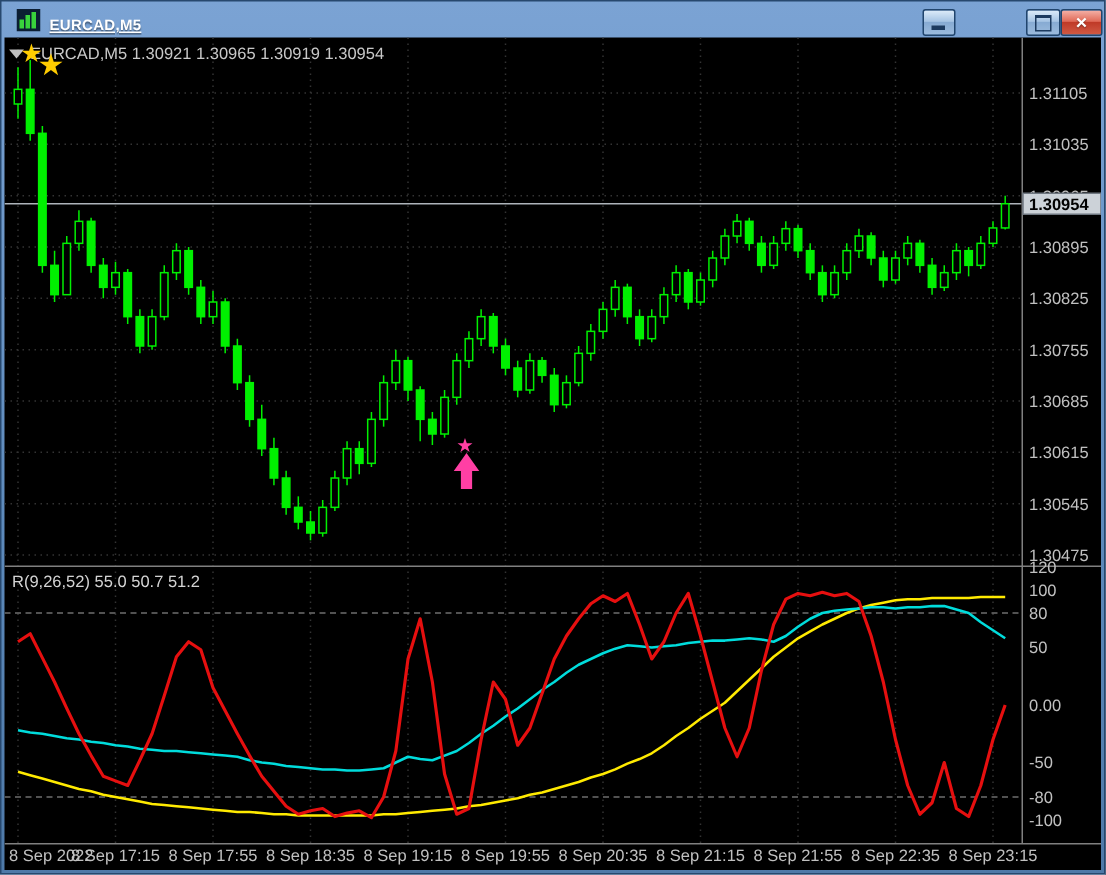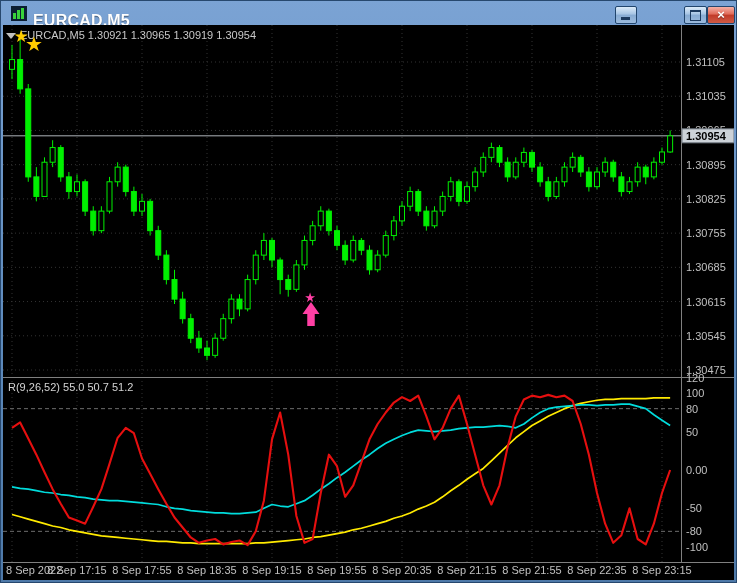--- a/index.html
+++ b/index.html
@@ -2,22 +2,22 @@
 <html><head>
 <meta charset="utf-8">
 <style>
   html,body{margin:0;padding:0;width:737px;height:583px;overflow:hidden;
     font-family:"Liberation Sans",sans-serif;}
   .window{position:absolute;inset:0;
     background:linear-gradient(#7ba3d4,#5d8abc 60%,#4e79a8);
     box-shadow:inset 0 0 0 1px #27486e;}
   .titlebar{position:absolute;left:3px;top:2px;right:3px;height:23px;}
   .app-icon{position:absolute;left:8px;top:4px;width:16px;height:15px;display:block;}
-  .title{position:absolute;left:30px;top:10px;font-size:16px;font-weight:bold;color:#fff;
-    text-shadow:0 1px 1px rgba(0,0,0,.45);letter-spacing:.2px;}
+  .title{position:absolute;left:30px;top:10px;font-size:10px;font-weight:bold;color:#fff;
+    text-shadow:0 1px 1px rgba(0,0,0,.45);letter-spacing:.2px;text-decoration:underline;}
   .btn{position:absolute;top:4px;height:16px;border:1px solid #21456d;border-radius:2px;
     background:linear-gradient(#dcebf9,#a6c4e4 45%,#87abd3 50%,#9cbbdd);cursor:default;}
   .btn-min{left:612px;width:20px;}
   .btn-max{left:681px;width:21px;}
   .btn-close{left:704px;width:26px;
     background:linear-gradient(#f4b0a6,#e06a58 45%,#c03a28 50%,#d05a44);}
   .glyph-min{position:absolute;left:5px;bottom:3px;width:9px;height:3px;background:#1c3a5f;}
   .glyph-max{position:absolute;left:5px;top:3px;width:9px;height:8px;
     border:1px solid #1c3a5f;border-top-width:2px;}
   .glyph-close{position:absolute;left:0;right:0;top:0px;text-align:center;color:#fff;

